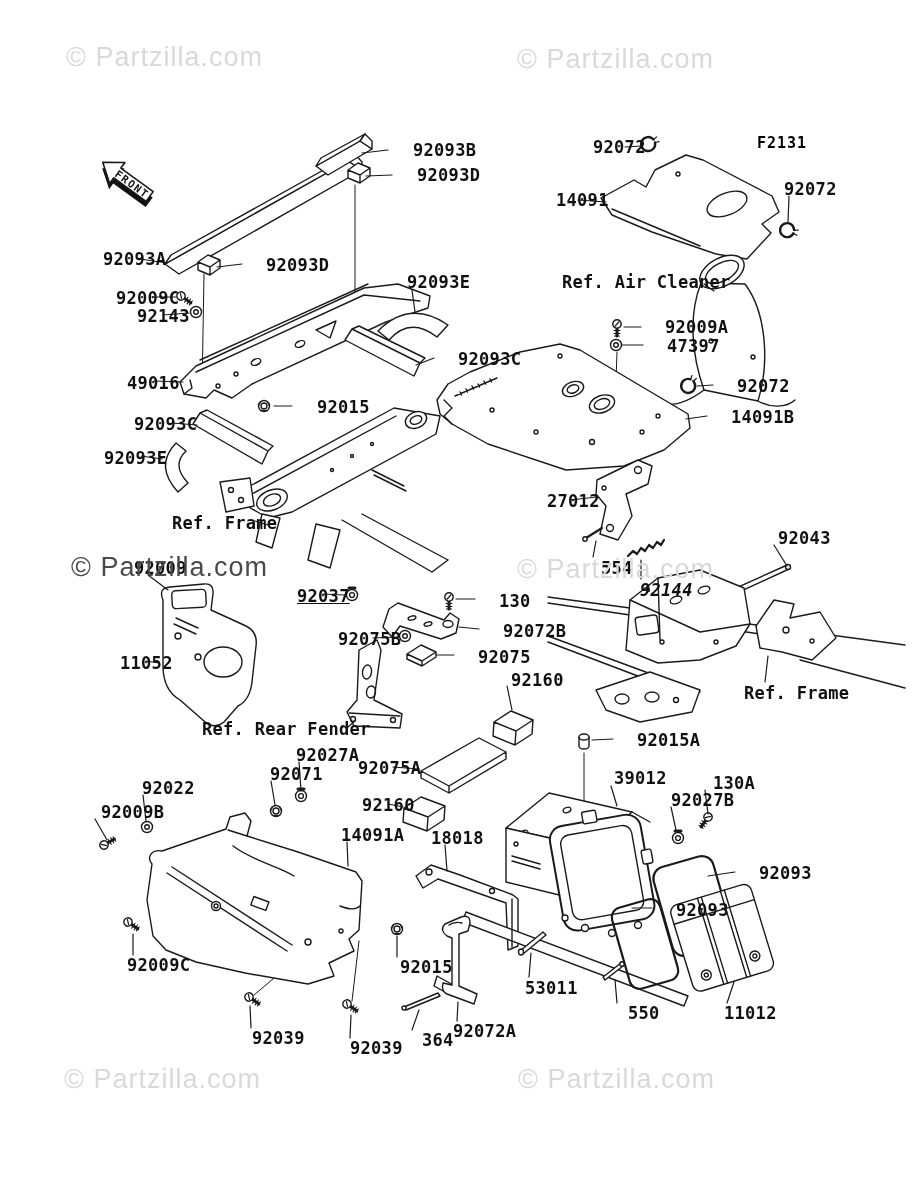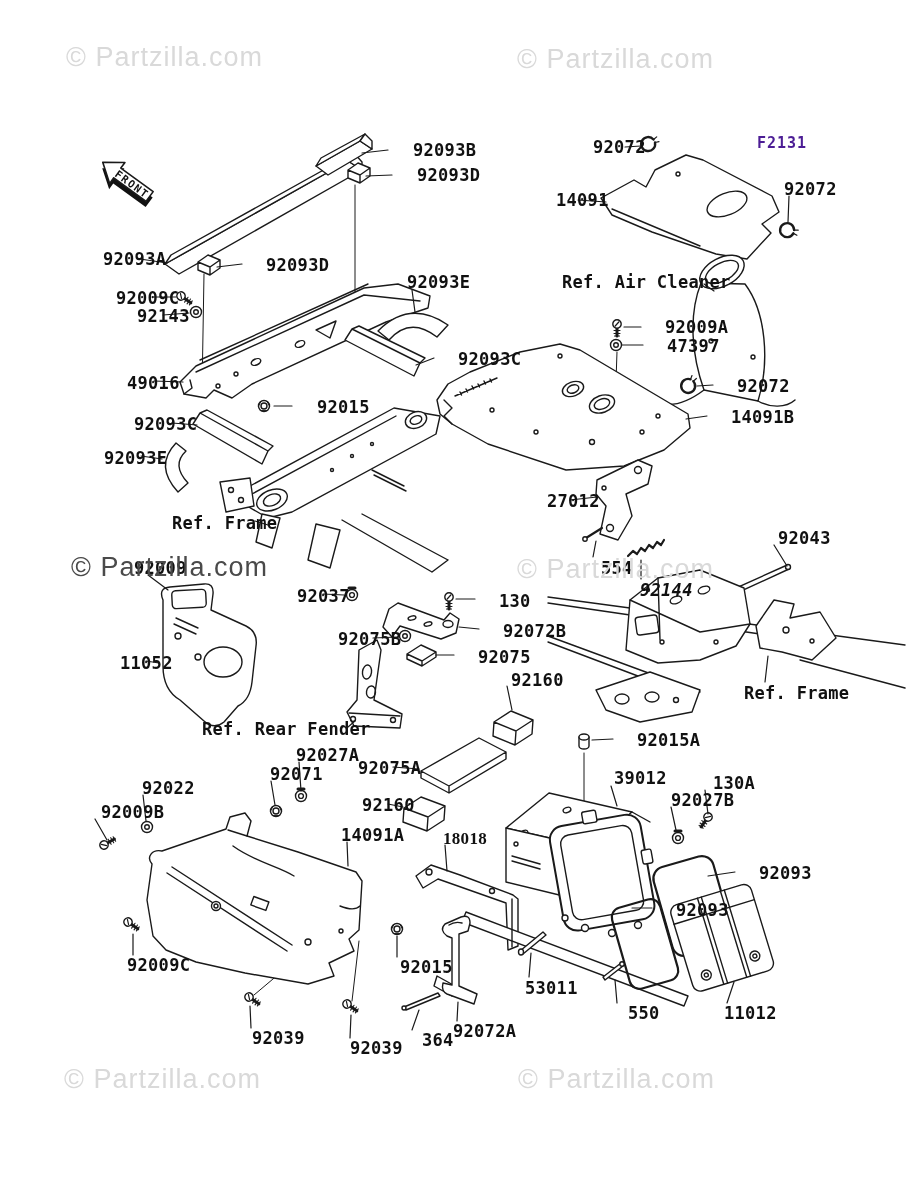--- a/index.html
+++ b/index.html
@@ -4,21 +4,21 @@
 <style>
   html,body{margin:0;padding:0;background:#fff;}
   body{width:917px;height:1200px;overflow:hidden;}
   .stage{position:relative;width:917px;height:1200px;background:#fff;
          font-family:"DejaVu Sans Mono",monospace;}
   svg.art{position:absolute;left:0;top:0;z-index:1;}
   #labels{position:absolute;left:0;top:0;width:100%;height:100%;z-index:2;pointer-events:none;margin-left:21px;}
   .plabel{position:absolute;font:bold 17px/1.15 "DejaVu Sans Mono",monospace;
           color:#111;letter-spacing:.3px;white-space:nowrap;}
   .figcode{position:absolute;left:757px;top:134px;z-index:2;
-           font:bold 15px "DejaVu Sans Mono",monospace;color:#4c1d95;letter-spacing:1px;}
+           font:bold 15px "DejaVu Sans Mono",monospace;color:#000000;letter-spacing:1px;}
   #wms{position:absolute;left:0;top:0;width:100%;height:100%;z-index:3;pointer-events:none;}
   .wm{position:absolute;font:400 27px/1 "Liberation Sans",sans-serif;
       color:#d9d9d9;letter-spacing:1px;white-space:nowrap;}
   .wm.dark{color:#4a4a4a;}
 </style>
 </head>
 <body>
 
 <div class="stage">
 
@@ -357,41 +357,41 @@
       <span class="plabel" style="left: 296px; top: 398px;">92015</span>
       <span class="plabel" style="left: 710px; top: 408px;">14091B</span>
       <span class="plabel" style="left: 113px; top: 415px;">92093C</span>
       <span class="plabel" style="left: 83px; top: 449px;">92093E</span>
       <span class="plabel" style="left: 526px; top: 492px;">27012</span>
       <span class="plabel" style="left: 151px; top: 514px;">Ref. Frame</span>
       <span class="plabel" style="left: 757px; top: 529px;">92043</span>
       <span class="plabel" style="left: 580px; top: 559px;">554</span>
       <span class="plabel" style="left: 113px; top: 559px;">92009</span>
       <span class="plabel" style="left: 619px; top: 581px; font-style: italic;">92144</span>
-      <span class="plabel" style="left: 276px; top: 587px;">92037</span>
+      <span class="plabel" style="left: 276px; top: 587px; text-decoration: underline;">92037</span>
       <span class="plabel" style="left: 478px; top: 592px;">130</span>
       <span class="plabel" style="left: 482px; top: 622px;">92072B</span>
       <span class="plabel" style="left: 317px; top: 630px;">92075B</span>
       <span class="plabel" style="left: 457px; top: 648px;">92075</span>
       <span class="plabel" style="left: 490px; top: 671px;">92160</span>
       <span class="plabel" style="left: 99px; top: 654px;">11052</span>
       <span class="plabel" style="left: 723px; top: 684px;">Ref. Frame</span>
       <span class="plabel" style="left: 181px; top: 720px;">Ref. Rear Fender</span>
       <span class="plabel" style="left: 616px; top: 731px;">92015A</span>
       <span class="plabel" style="left: 275px; top: 746px;">92027A</span>
       <span class="plabel" style="left: 249px; top: 765px;">92071</span>
       <span class="plabel" style="left: 337px; top: 759px;">92075A</span>
       <span class="plabel" style="left: 593px; top: 769px;">39012</span>
       <span class="plabel" style="left: 692px; top: 774px;">130A</span>
       <span class="plabel" style="left: 650px; top: 791px; text-align: right;">92027B</span>
       <span class="plabel" style="left: 121px; top: 779px;">92022</span>
       <span class="plabel" style="left: 341px; top: 796px;">92160</span>
       <span class="plabel" style="left: 80px; top: 803px;">92009B</span>
       <span class="plabel" style="left: 320px; top: 826px;">14091A</span>
-      <span class="plabel" style="left: 422px; top: 829px; font-family: Liberation Serif, serif;">18018</span>
+      <span class="plabel" style="left: 410px; top: 829px;">18018</span>
       <span class="plabel" style="left: 738px; top: 864px;">92093</span>
       <span class="plabel" style="left: 655px; top: 901px;">92093</span>
       <span class="plabel" style="left: 106px; top: 956px;">92009C</span>
       <span class="plabel" style="left: 379px; top: 958px;">92015</span>
       <span class="plabel" style="left: 504px; top: 979px;">53011</span>
       <span class="plabel" style="left: 607px; top: 1004px;">550</span>
       <span class="plabel" style="left: 703px; top: 1004px;">11012</span>
       <span class="plabel" style="left: 231px; top: 1029px;">92039</span>
       <span class="plabel" style="left: 329px; top: 1039px;">92039</span>
       <span class="plabel" style="left: 401px; top: 1031px;">364</span>

